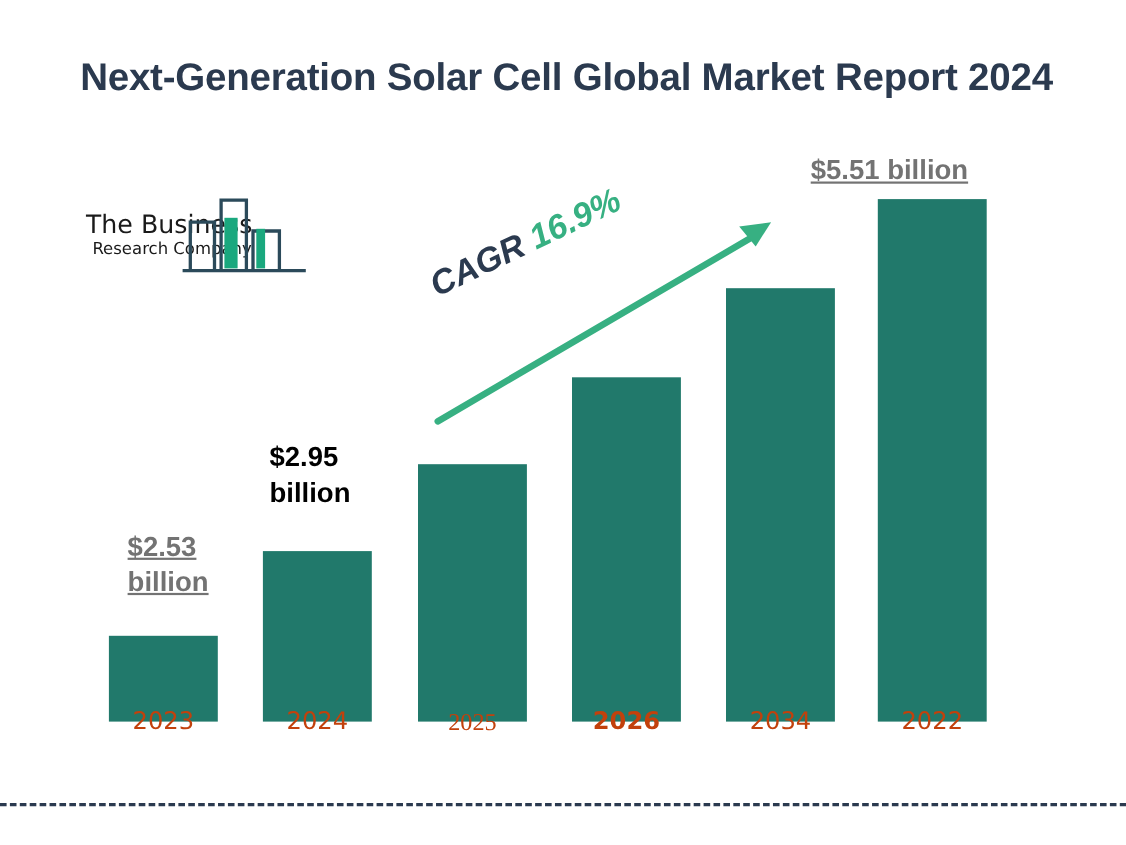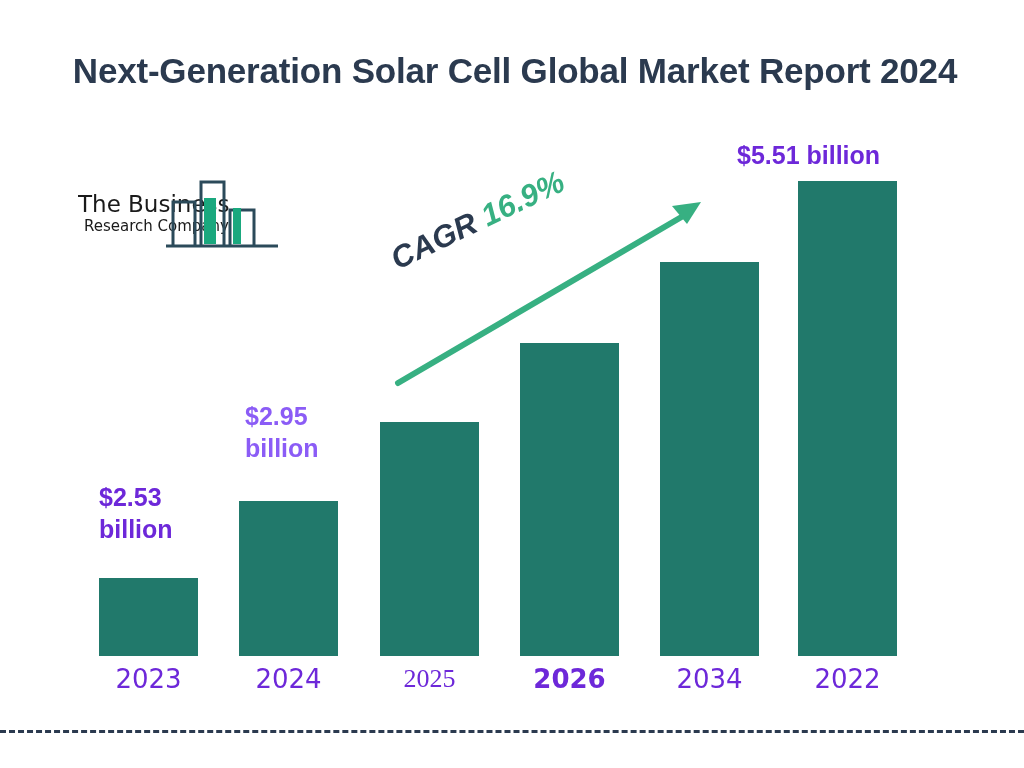--- a/index.html
+++ b/index.html
@@ -58,35 +58,35 @@
   }
 
   
   .val-label {
     position: absolute;
     font-size: 25px;
     font-weight: bold;
     line-height: 1.26;
     white-space: pre-line;
   }
-  .val-label.navy { color: #6d28d9; }
-  .val-label.green { color: #8b5cf6; }
+  .val-label.navy { color: #737373; text-decoration: underline; }
+  .val-label.green { color: #000000; }
 
-  #label-0 { left: 99px;  top: 482px; }
+  #label-0 { left: 116px;  top: 482px; }
   #label-1 { left: 245px; top: 401px; }
   #label-5 { left: 737px; top: 140px; white-space: nowrap; }
 
   
   .tick {
     position: absolute;
-    top: 664px;
+    top: 644px;
     width: 99px;
     text-align: center;
-    font-size: 26px;
-    color: #6d28d9;
+    font-size: 22px;
+    color: #c2410c;
     font-family: "DejaVu Sans", sans-serif;
   }
 
   
   .cagr-wrap {
     position: absolute;
     left: 393px;
     top: 243px;
     transform: rotate(-25.5deg);
     transform-origin: 0 50%;

